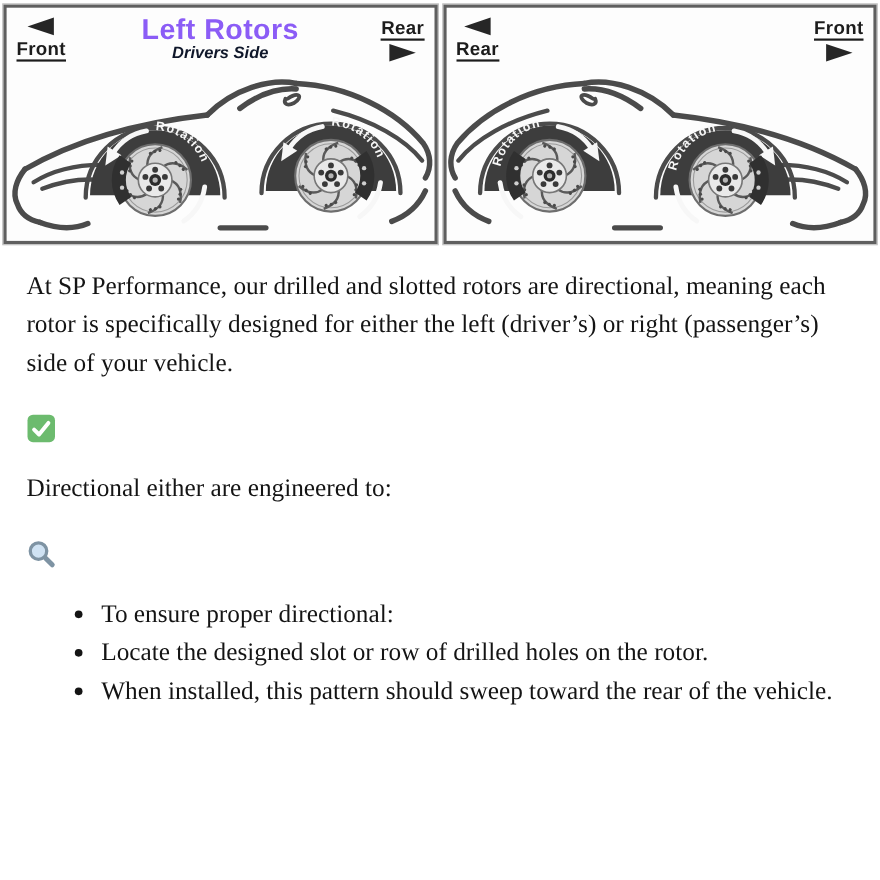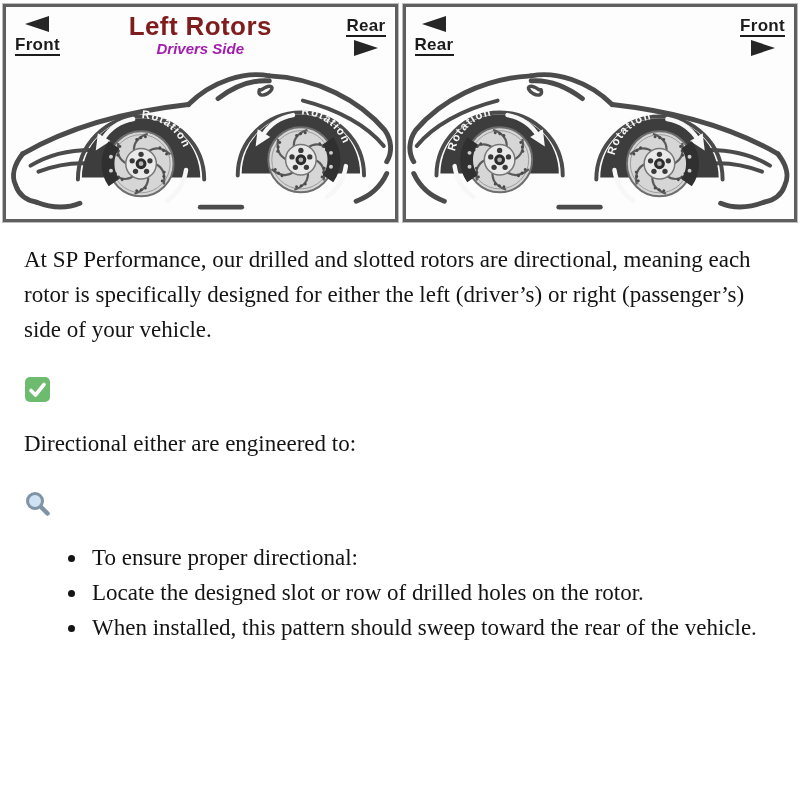--- a/index.html
+++ b/index.html
@@ -11,22 +11,22 @@
          border:3px solid #5f5f5f;outline:1px solid #bdbdbd;background:#fdfdfd;overflow:hidden;}
   .panel-header{position:absolute;top:5px;left:0;right:0;height:54px;}
   .dir{position:absolute;top:4px;display:flex;align-items:center;gap:3px;flex-direction:column;}
   .dir.left{left:9px;} .dir.right{right:9px;}
   .dir-text{font-family:"Liberation Sans",sans-serif;font-weight:bold;font-size:17px;line-height:19px;
             color:#1c1c1c;border-bottom:2.5px solid #1c1c1c;letter-spacing:.3px;}
   .tri{display:inline-block;width:0;height:0;border-top:8px solid transparent;border-bottom:8px solid transparent;}
   .tri-left{border-right:24px solid #262626;}
   .tri-right{border-left:24px solid #262626;}
   .title-block{position:absolute;left:50%;transform:translateX(-50%);top:0;text-align:center;width:62%;}
-  .panel-title{font-family:"Liberation Sans",sans-serif;font-weight:bold;font-size:26px;line-height:28px;color:#7f1d1d;letter-spacing:.4px;}
-  .panel-subtitle{font-family:"Liberation Sans",sans-serif;font-style:italic;font-weight:bold;font-size:15px;line-height:17px;color:#a21caf;}
+  .panel-title{font-family:"Liberation Sans",sans-serif;font-weight:bold;font-size:26px;line-height:28px;color:#8b5cf6;letter-spacing:.4px;}
+  .panel-subtitle{font-family:"Liberation Sans",sans-serif;font-style:italic;font-weight:bold;font-size:15px;line-height:17px;color:#0f172a;}
   .car-svg{position:absolute;bottom:2px;left:0;width:100%;height:148px;display:block;}
   .rot-label{font-family:"Liberation Sans",sans-serif;font-weight:bold;font-size:11.5px;fill:#f7f7f7;letter-spacing:1.2px;}
 
   
   .article{padding:8px 30px 34px 24px;font-size:23px;line-height:35px;}
   .intro{margin:12px 0 28px 0;max-width:748px;}
   .sec-head{display:flex;align-items:center;gap:11px;margin:28px 0 24px 0;font-size:24px;font-weight:normal;}
   .sec-head.bold{font-weight:bold;}
   .emoji-icon{flex:0 0 auto;display:inline-flex;position:relative;top:1px;}
   .sec-lead{margin:24px 0 14px 0;}

